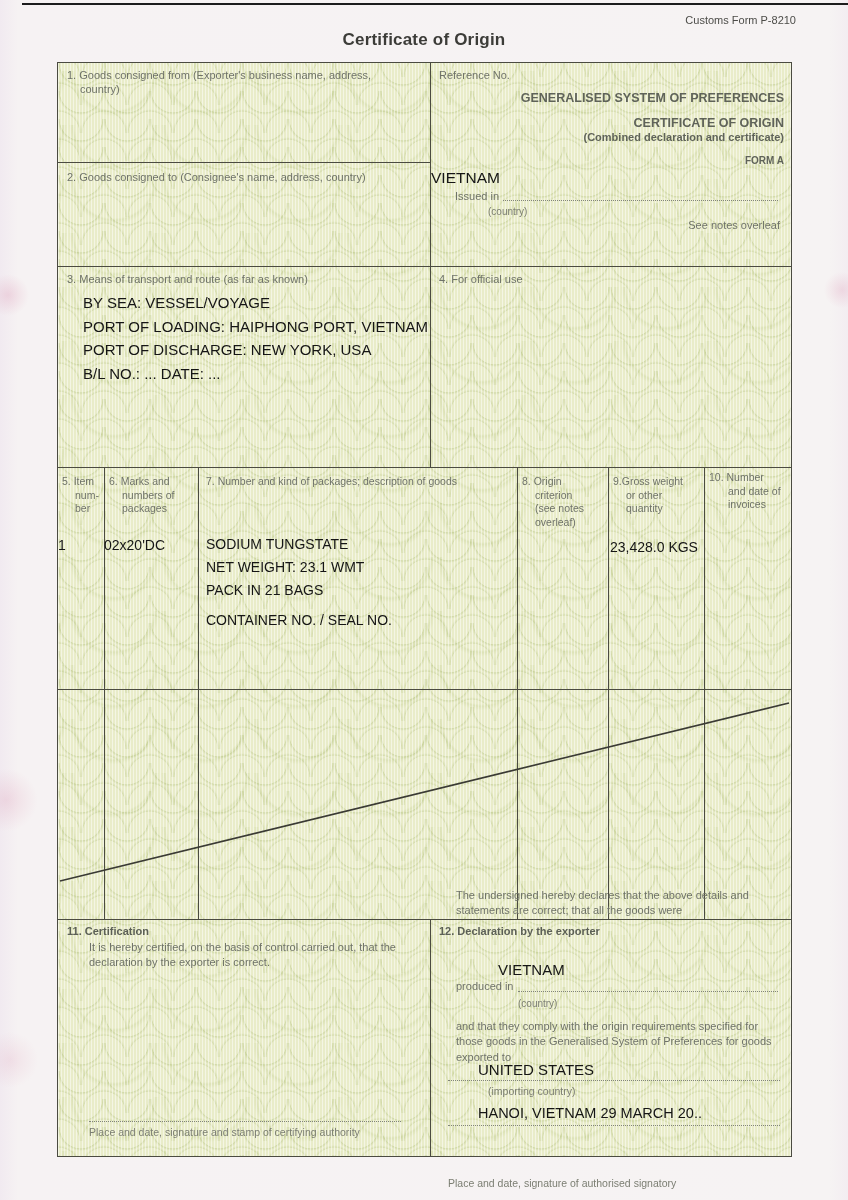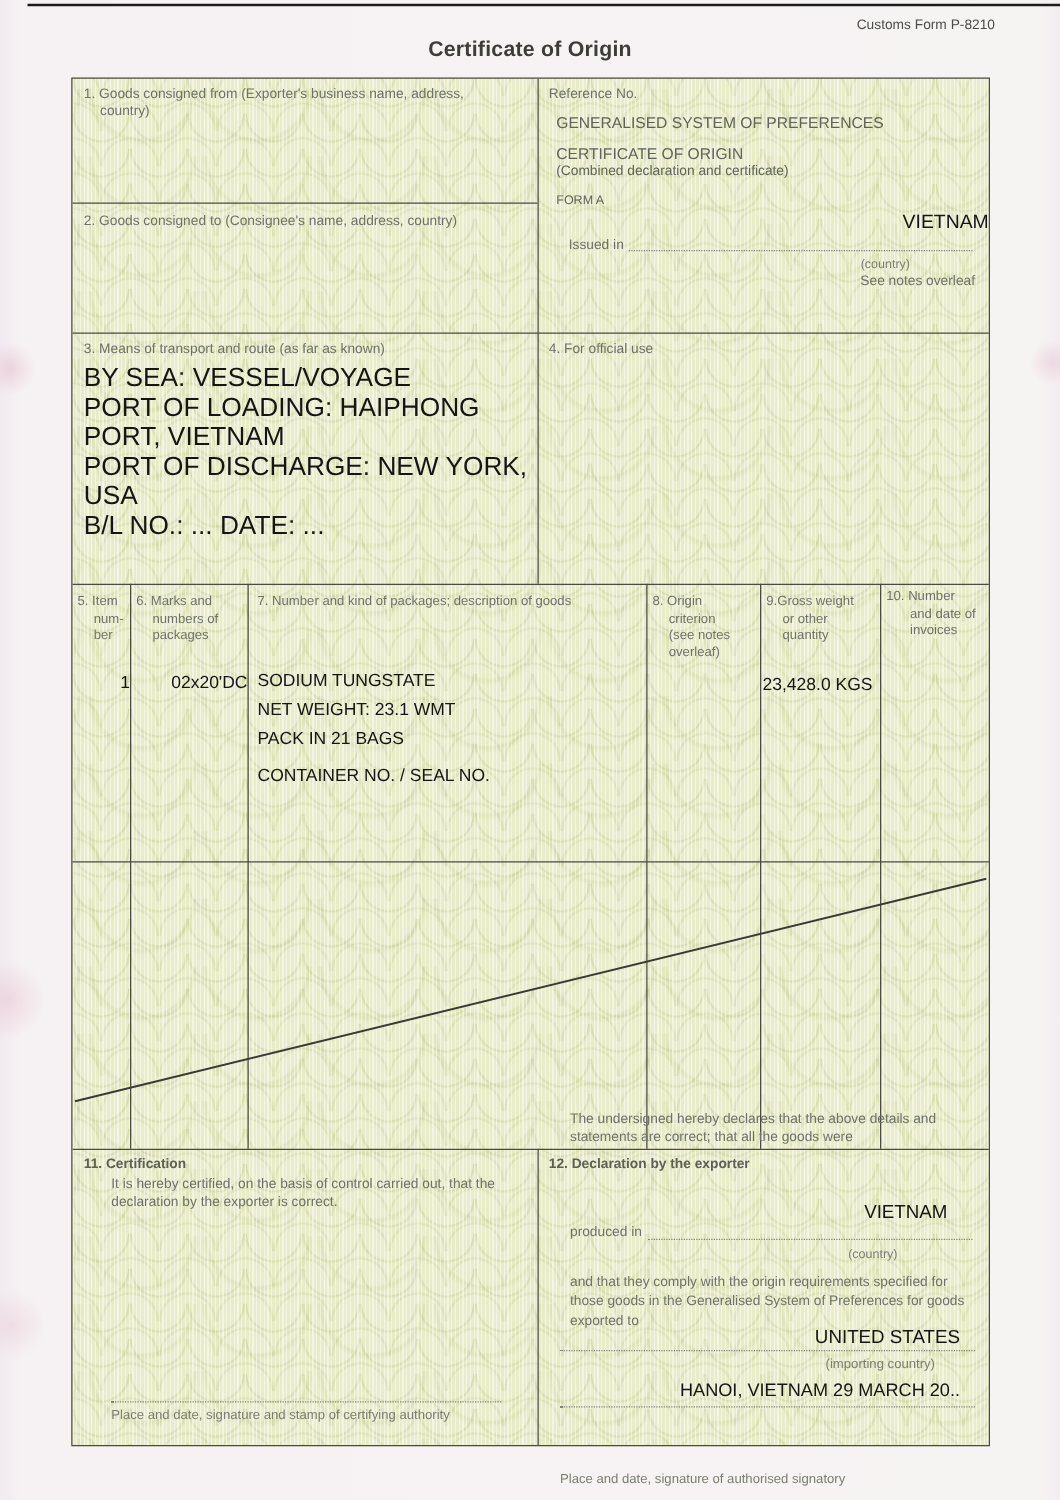--- a/index.html
+++ b/index.html
@@ -29,32 +29,32 @@
     background-size:auto, 46px 28px, 46px 28px, 92px 54px;
     background-position:0 0, 0 0, 23px 14px, 10px 8px;
   }
   .hl,.vl{position:absolute;background:#4b4b41;}
   .hl{height:1px;} .vl{width:1px;}
 
   .lbl{position:absolute;font-size:11px;line-height:14px;color:#6e7268;
     padding-left:13px;text-indent:-13px;}
   .cap{position:absolute;font-size:10px;color:#7b7e72;}
   .typed{position:absolute;color:#151515;}
-  .t15{font-size:21px;line-height:23.5px;}
+  .t15{font-size:15px;line-height:23.5px;margin-left:16px;}
   .t14{font-size:14px;line-height:23px;}
-  .refhead{position:absolute;left:387px;width:360px;text-align:left;
-    font-weight:normal;color:#5f6359;}
+  .refhead{position:absolute;left:366px;width:360px;text-align:right;
+    font-weight:bold;color:#5f6359;}
   .dotrow{position:absolute;display:flex;align-items:flex-end;}
   .dotrow .fill{flex:1;border-bottom:1.6px dotted #82857a;margin:0 2px 2px 4px;}
   .dotted{position:absolute;border-bottom:1.6px dotted #82857a;}
   .hdr{position:absolute;font-size:10.5px;line-height:13.5px;color:#6e7268;}
   .hdr .cont{padding-left:13px;}
   .para{position:absolute;font-size:11px;line-height:15.3px;color:#6e7268;}
   .bold{font-weight:bold;color:#5c6056;}
-  .center{text-align:right;}
+  .center{text-align:left;}
   .tline{min-height:23px;}
   svg.diag{position:absolute;left:0;top:627px;}
 </style>
 </head>
 <body>
 
 <div class="page">
   <div class="scan-topline"></div>
   <div class="form-no">Customs Form P-8210</div>
   <div class="doc-title">Certificate of Origin</div>

